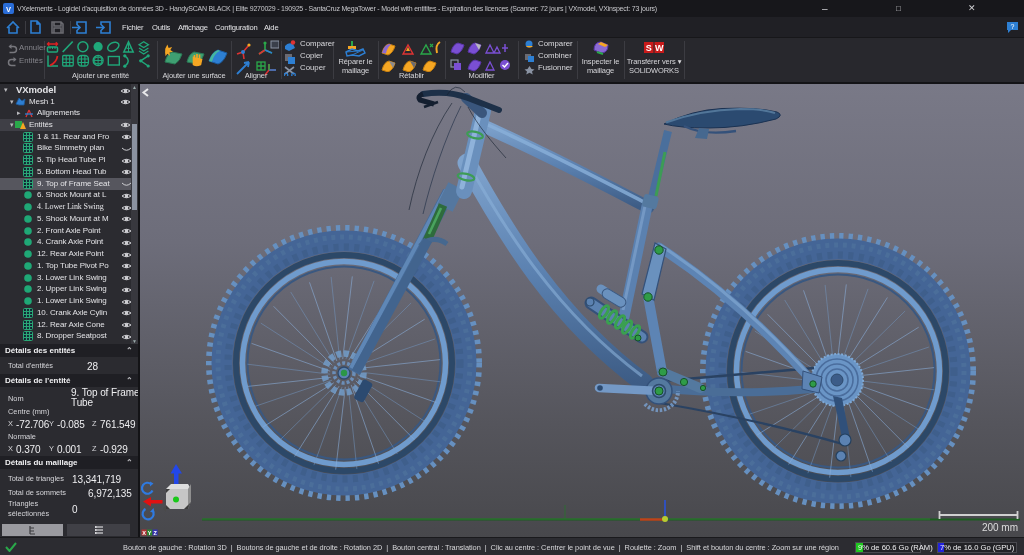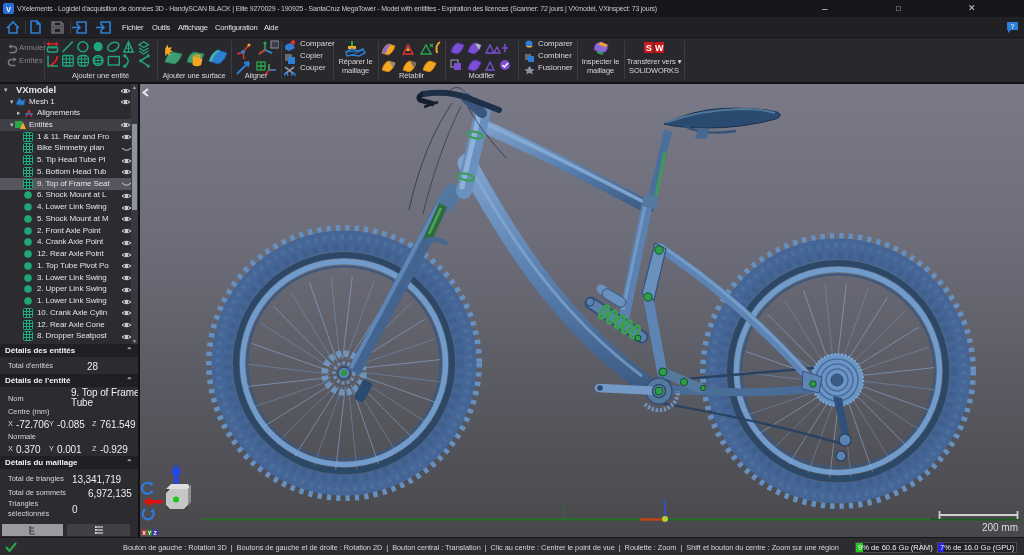--- a/index.html
+++ b/index.html
@@ -358,21 +358,21 @@
           </svg>
         </span>
         <span style="position:absolute;left:37px">6. Shock Mount at L</span>
         <span style="position:absolute;left:121px;width:11px">
           <svg width="11" height="8" style="position:absolute;left:0;top:2.5px">
             <path d="M1 4 Q5.5 0.5 10 4 Q5.5 7.5 1 4 Z" fill="none" stroke="#d0d0d4" stroke-width="1"></path>
             <circle cx="5.5" cy="4" r="1.7" fill="#d0d0d4"></circle>
           </svg>
         </span>
       </div>
-      <div class="trow" style="top:117.1px;">
+      <div class="trow" style="top:117.1px;font-family:Liberation Serif, serif;">
         <span style="position:absolute;left:23px;width:10px;height:10px">
           <svg width="10" height="10" style="position:absolute;left:0;top:1px">
             <circle cx="5" cy="5" r="3.8" fill="#1fa876"></circle>
           </svg>
         </span>
         <span style="position:absolute;left:37px">4. Lower Link Swing</span>
         <span style="position:absolute;left:121px;width:11px">
           <svg width="11" height="8" style="position:absolute;left:0;top:2.5px">
             <path d="M1 4 Q5.5 0.5 10 4 Q5.5 7.5 1 4 Z" fill="none" stroke="#d0d0d4" stroke-width="1"></path>
             <circle cx="5.5" cy="4" r="1.7" fill="#d0d0d4"></circle>

